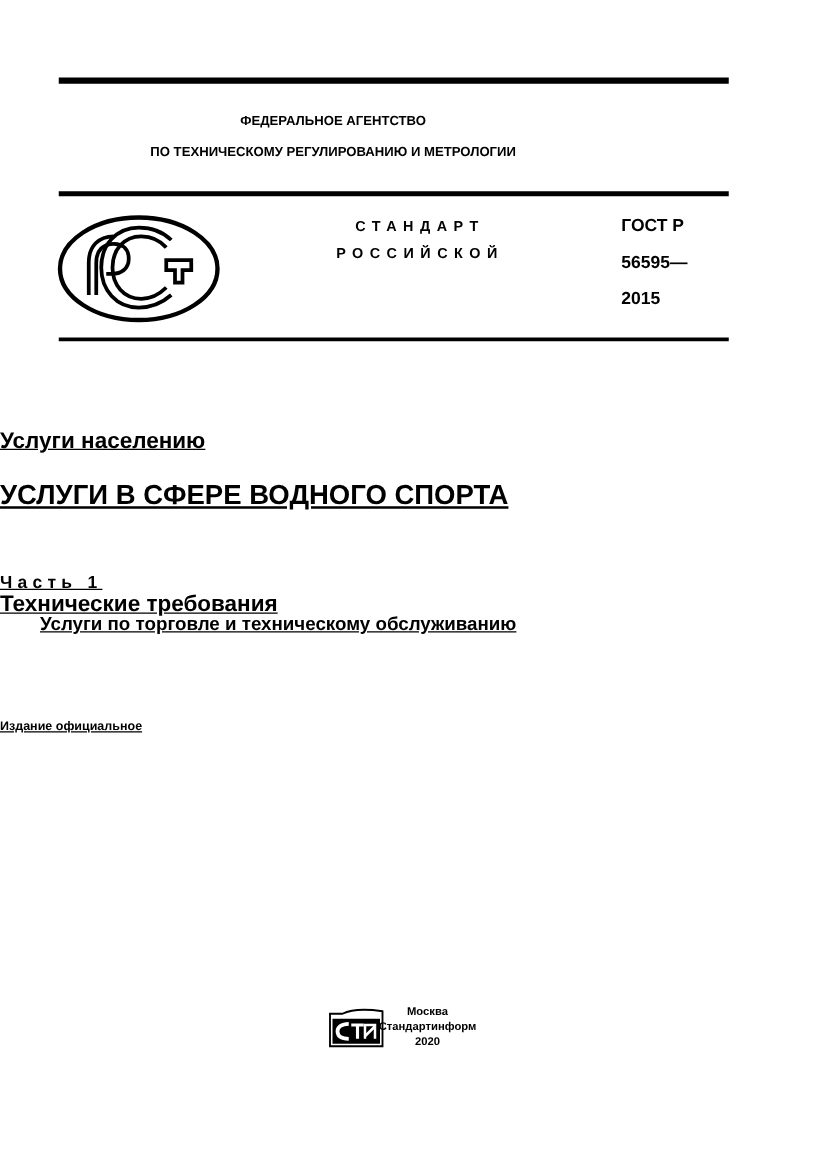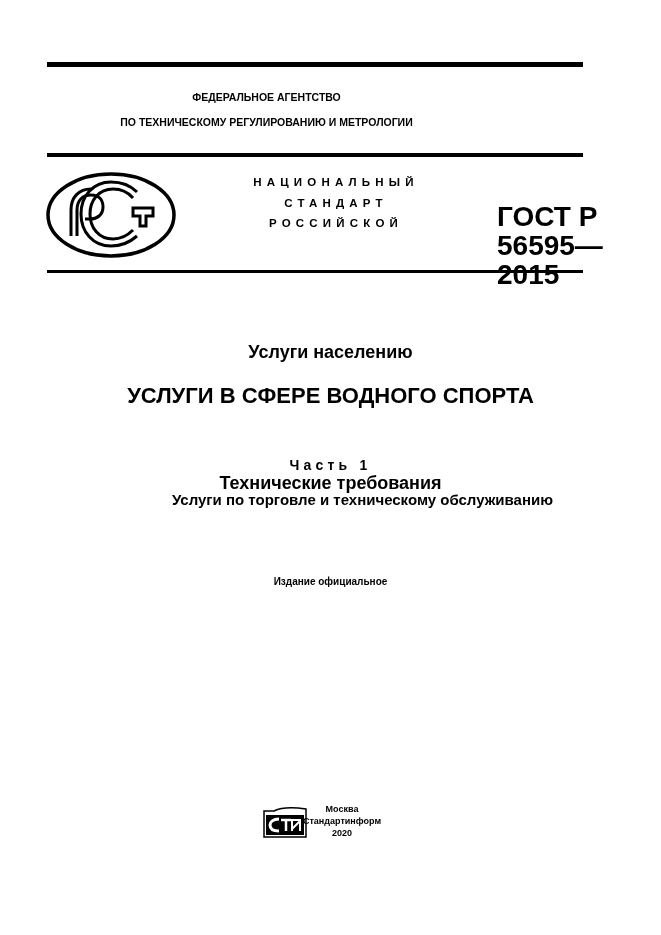--- a/index.html
+++ b/index.html
@@ -55,33 +55,32 @@
       letter-spacing: 5.2px;
       line-height: 20.5px;
     }
     .national div { white-space: nowrap; }
 
     .gost {
       position: absolute;
       left: 497px;
       top: 166px;
       font-weight: bold;
-      font-size: 28px;
+      font-size: 14px;
       line-height: 29px;
-      margin-top: 36px;
     }
     .gost div { white-space: nowrap; }
 
     .center-line {
       position: absolute;
       left: 0;
       width: 661px;
-      text-align: center;
       font-weight: bold;
       white-space: nowrap;
+      text-decoration: underline;
     }
     .subject { top: 342px; font-size: 18px; }
     .main-title { top: 383px; font-size: 22px; }
     .subtitle { top: 425px; font-size: 18px; margin-top: 48px; }
     .part { top: 457px; font-size: 14px; letter-spacing: 4.2px; }
     .part-title { top: 491px; font-size: 15px; padding-left: 32px; }
     .edition { top: 576px; font-size: 10px; }
 
     .publisher-logo {
       position: absolute;
@@ -118,21 +117,20 @@
 
   <path d="M88 28 C82 21 75 19 68 19 C54 19 45 30 45 44 C45 58 54 69 68 69 C75 69 82 66 88 60" fill="none" stroke="#000" stroke-width="3"></path>
 
   <path d="M32 66 L32 40 C32 30 38 25 46 25 C54 25 58 30 58 37 C58 45 52 49 45 49 L40 49" fill="none" stroke="#000" stroke-width="3"></path>
   <path d="M26 66 L26 40 C26 27 34 19 46 19" fill="none" stroke="#000" stroke-width="3"></path>
 
   <path d="M88 38 L108 38 L108 46 L101 46 L101 56 L95 56 L95 46 L88 46 Z" fill="none" stroke="#000" stroke-width="3"></path>
 </svg>
 
 <div class="national">
-  <div>НАЦИОНАЛЬНЫЙ</div>
   <div>СТАНДАРТ</div>
   <div>РОССИЙСКОЙ</div>
 </div>
 
 <div class="gost">
   <div>ГОСТ Р</div>
   <div>56595—</div>
   <div>2015</div>
 </div>
 

